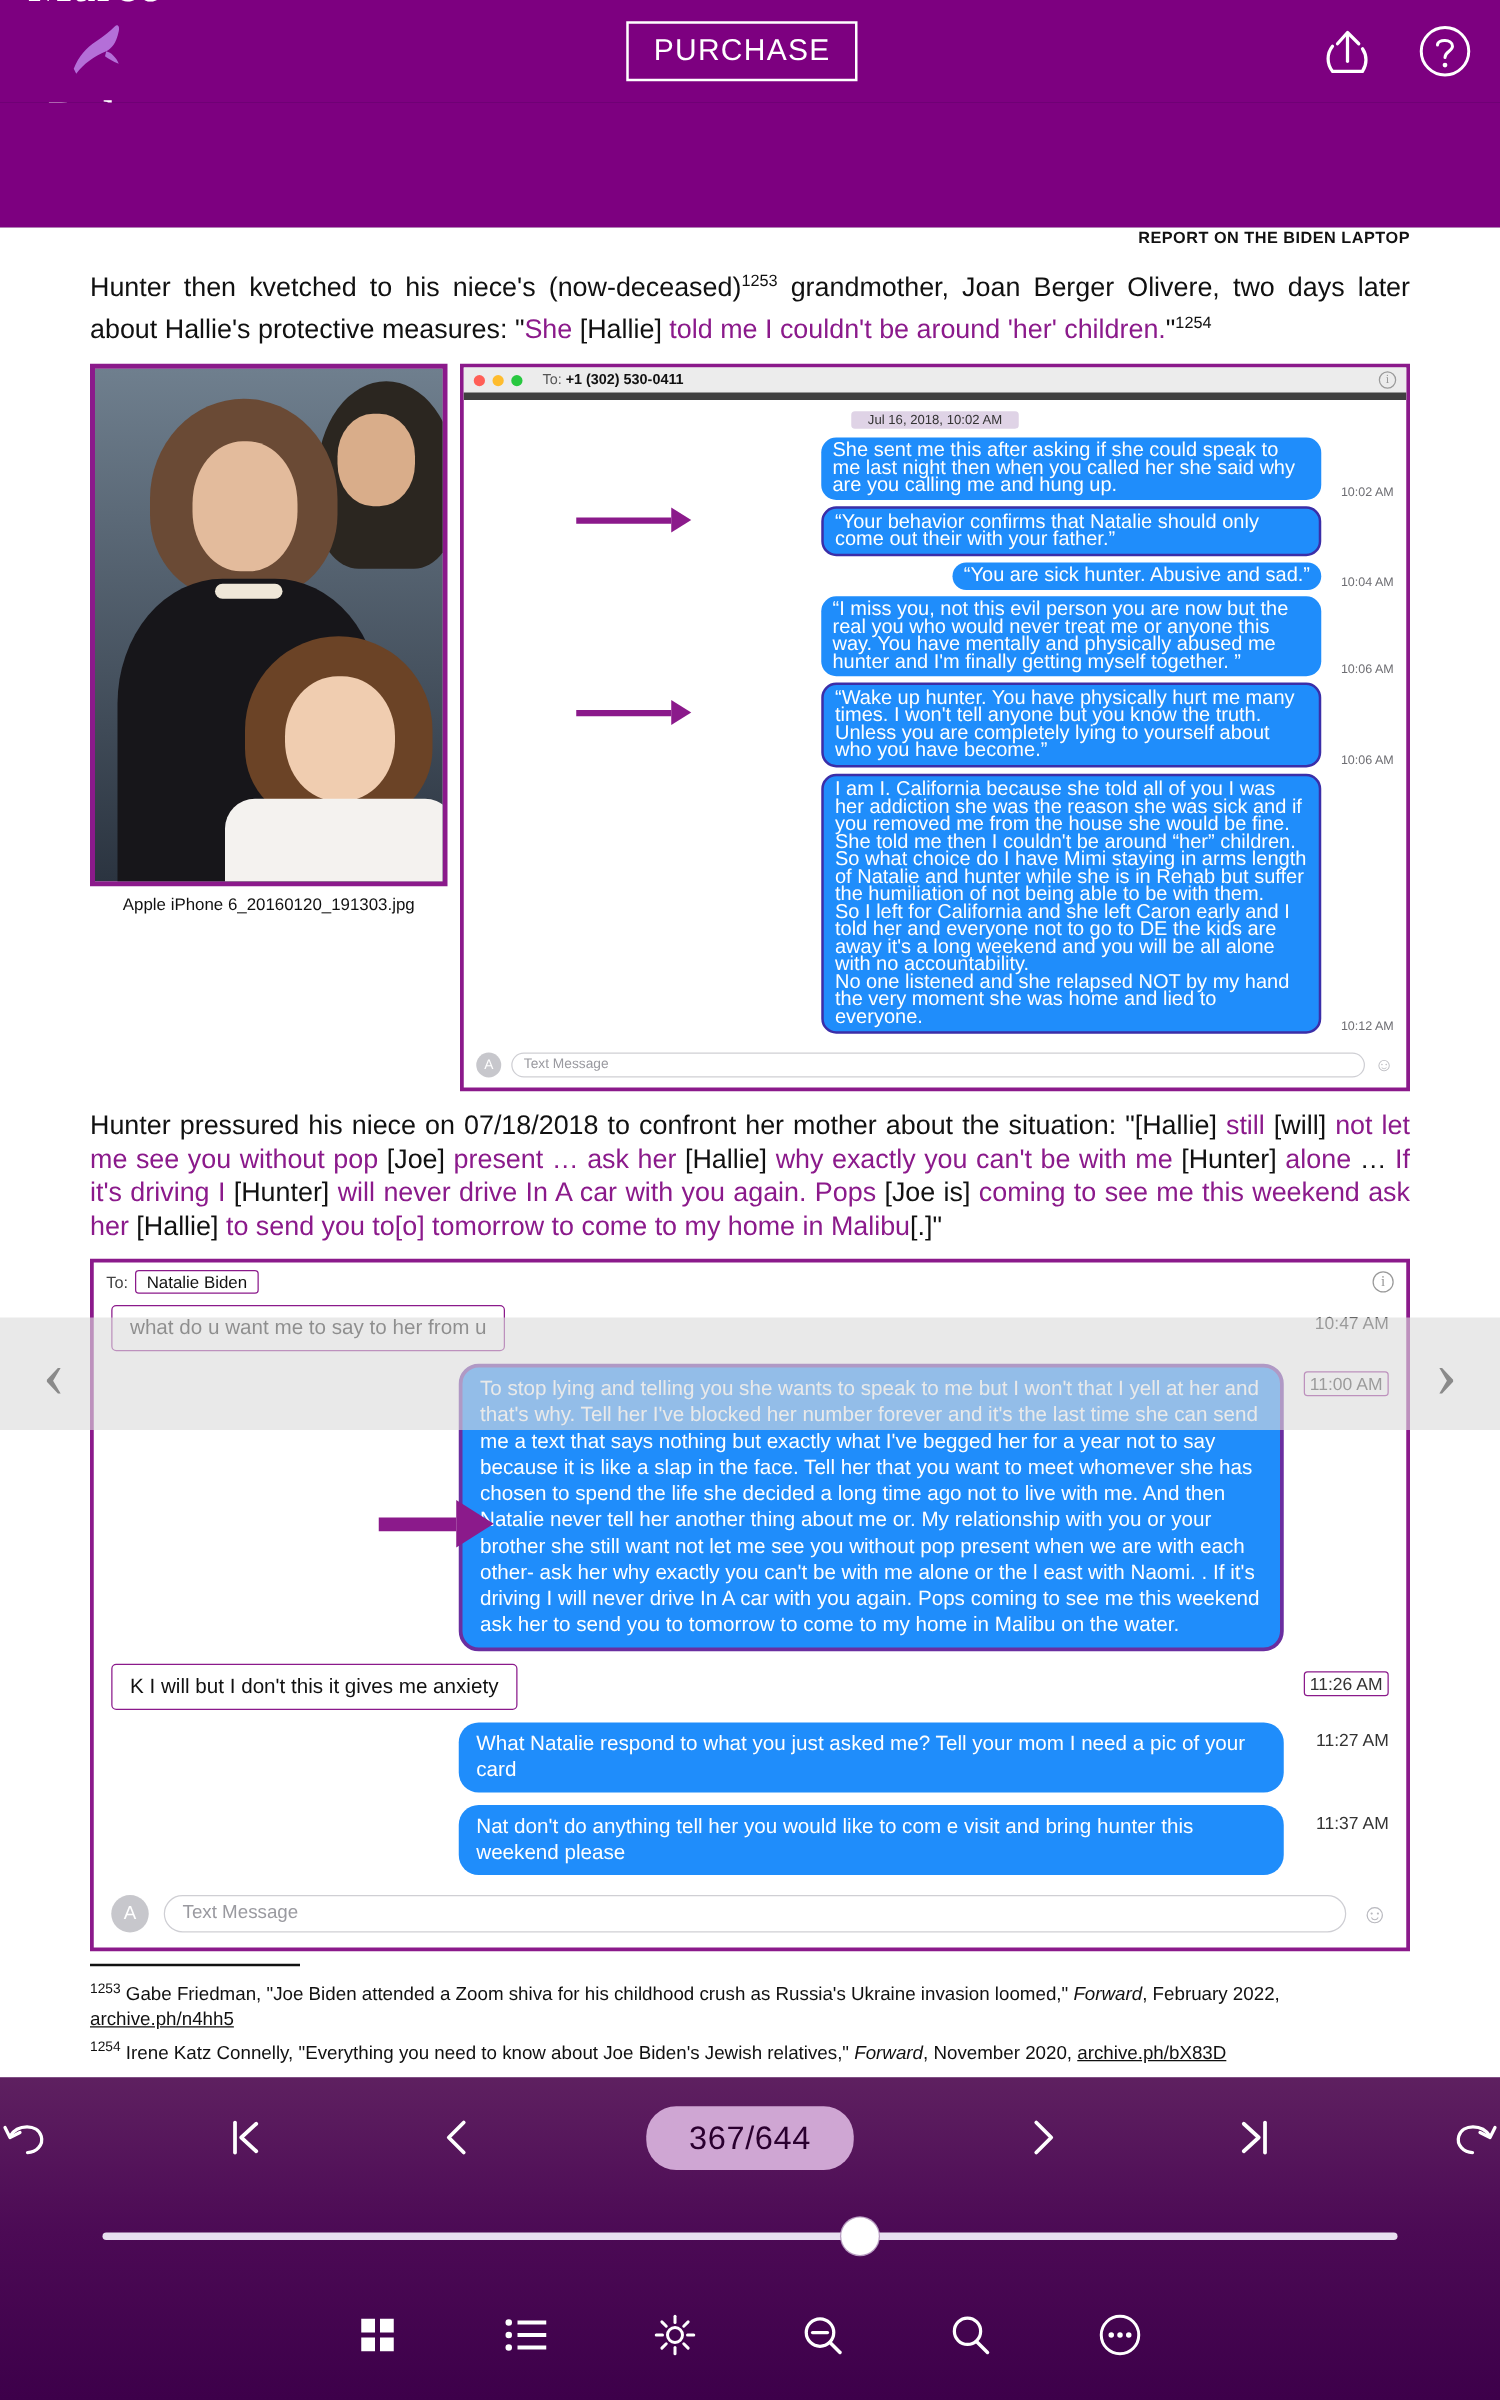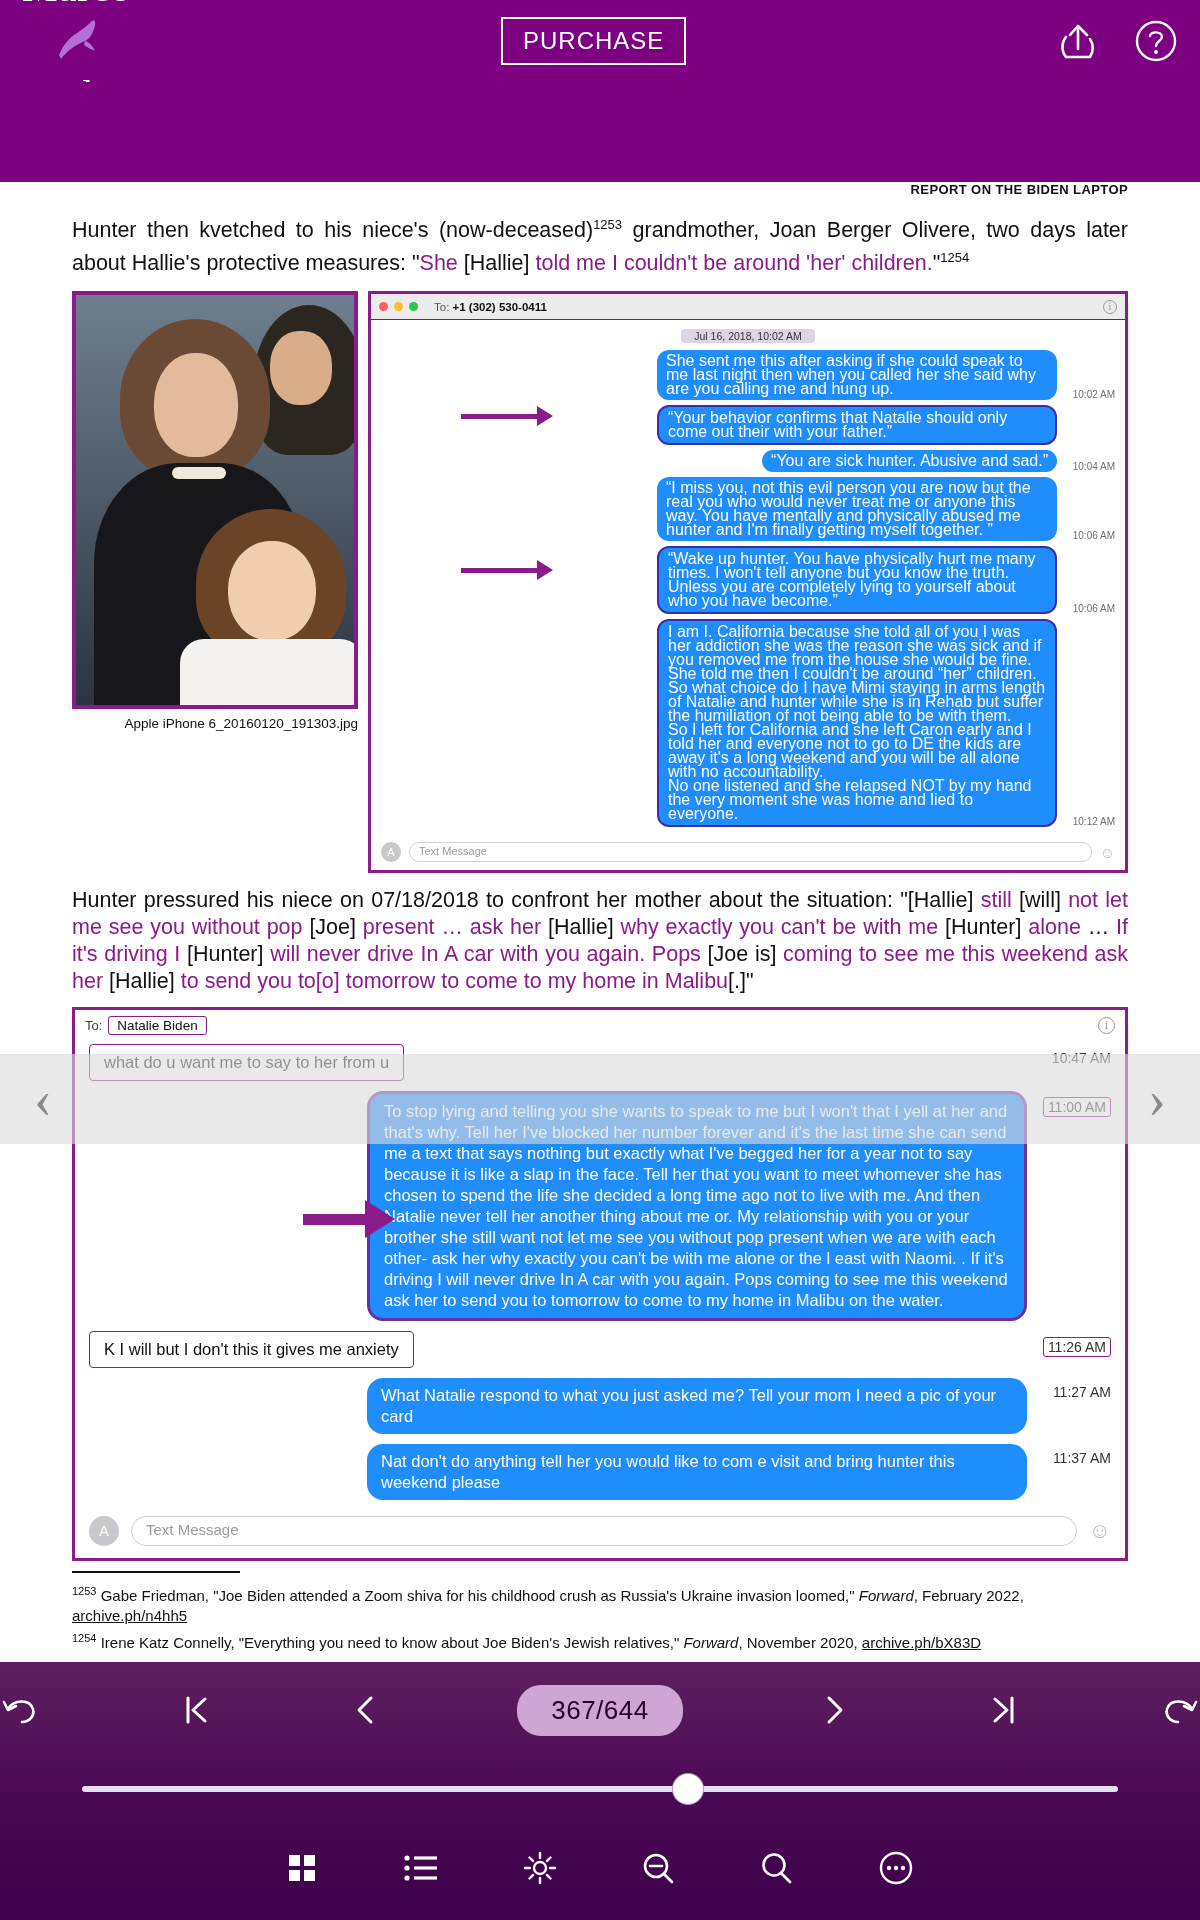--- a/index.html
+++ b/index.html
@@ -90,30 +90,30 @@
             background:#2b2620; border-radius:50% 50% 30% 30%; }
   .ph-man-face { position:absolute; right:22px; top:36px; width:62px; height:74px;
                  background:#d9ad8a; border-radius:46%; }
   .ph-girl-hair { position:absolute; left:120px; top:214px; width:150px; height:150px;
                   background:#6b4326; border-radius:50% 50% 40% 40%; }
   .ph-girl-face { position:absolute; left:152px; top:246px; width:88px; height:100px;
                   background:#f0cdb0; border-radius:48%; }
   .ph-girl-dress { position:absolute; left:104px; top:344px; width:184px; height:80px;
                    background:#f4f2ef; border-radius:24px 24px 0 0; }
   .photo-caption {
-    font-size:13.5px; color:#111; text-align:right; margin-top:7px;
+    font-size:13.5px; color:#111; text-align:center; margin-top:7px;
     font-family:"Liberation Sans", sans-serif;
   }
 
   
   .imsg {
     flex:1; border:3px solid #8b1a8b; background:#ffffff; position:relative;
   }
   .imsg-titlebar {
-    height:26px; background:#ececec; border-bottom:1px solid #404040;
+    height:26px; background:#ececec; border-bottom:6px solid #404040;
     display:flex; align-items:center; padding:0 8px; gap:6px;
     font-size:11.5px; color:#333;
   }
   .dot { width:9px; height:9px; border-radius:50%; }
   .dot.r{background:#ff5f57;} .dot.y{background:#febc2e;} .dot.g{background:#28c840;}
   .imsg-to { margin-left:10px; color:#555; }
   .imsg-to b { color:#111; font-weight:600; }
   .imsg-info { margin-left:auto; width:14px; height:14px; border:1.4px solid #9a9a9a;
                border-radius:50%; color:#9a9a9a; font-size:10px; line-height:11px;
                text-align:center; font-family:"Liberation Serif", serif; }

